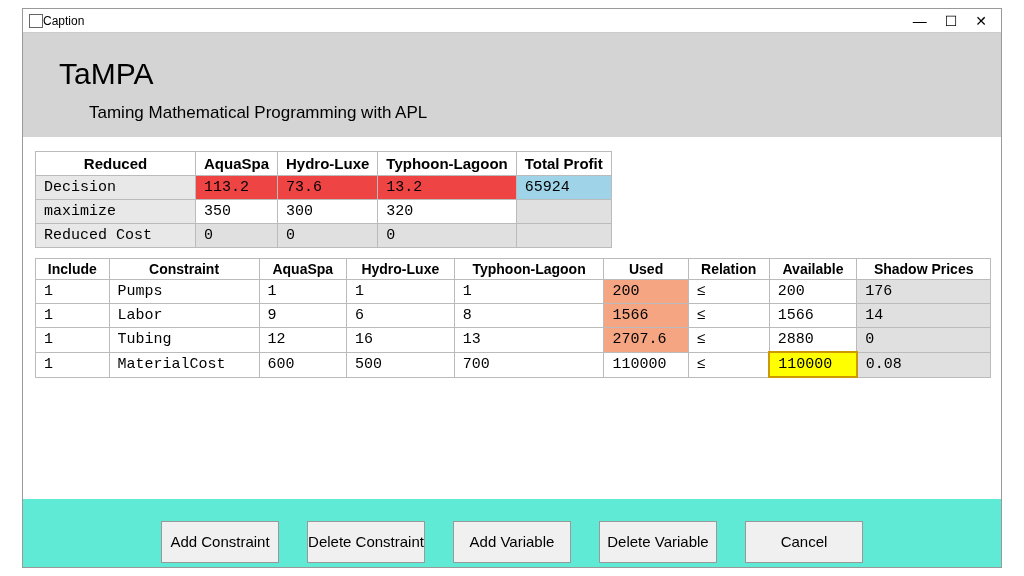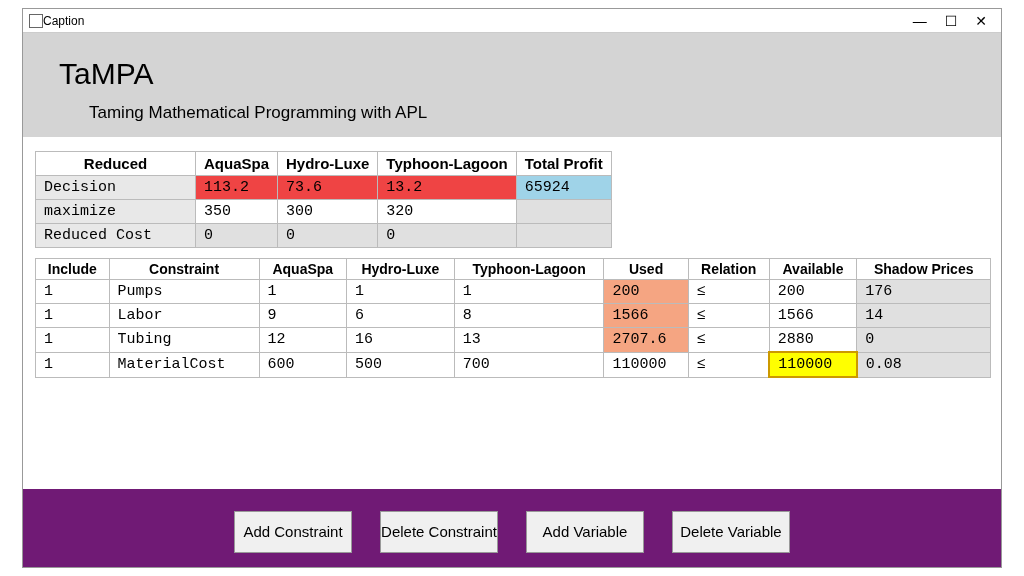--- a/index.html
+++ b/index.html
@@ -90,22 +90,22 @@
   .grey { background: #e0e0e0; }
   .orange { background: #f5a582; }
   .yellow { background: #ffff00; border: 2px solid #cc9900 !important; }
   .con-table { margin-top: 10px; width: 956px; }
   .con-table th { font-size: 14px; padding: 2px 6px; }
   .footer-band {
     position: absolute;
     bottom: 0;
     left: 0;
     right: 0;
-    background: #701a75;
-    padding: 22px 0 14px 0;
+    background: #5eead4;
+    padding: 22px 0 4px 0;
     display: flex;
     justify-content: center;
     gap: 28px;
   }
   .btn {
     width: 118px;
     height: 42px;
     background: #f0f0f0;
     border: 1px solid #999;
     font-size: 15px;
@@ -234,15 +234,16 @@
     </tbody>
       </table>
 
   </div>
 
   <div class="footer-band">
     <div class="btn">Add Constraint</div>
     <div class="btn">Delete Constraint</div>
     <div class="btn">Add Variable</div>
     <div class="btn">Delete Variable</div>
+    <div class="btn">Cancel</div>
   </div>
 
 </div>
 
 </body></html>

